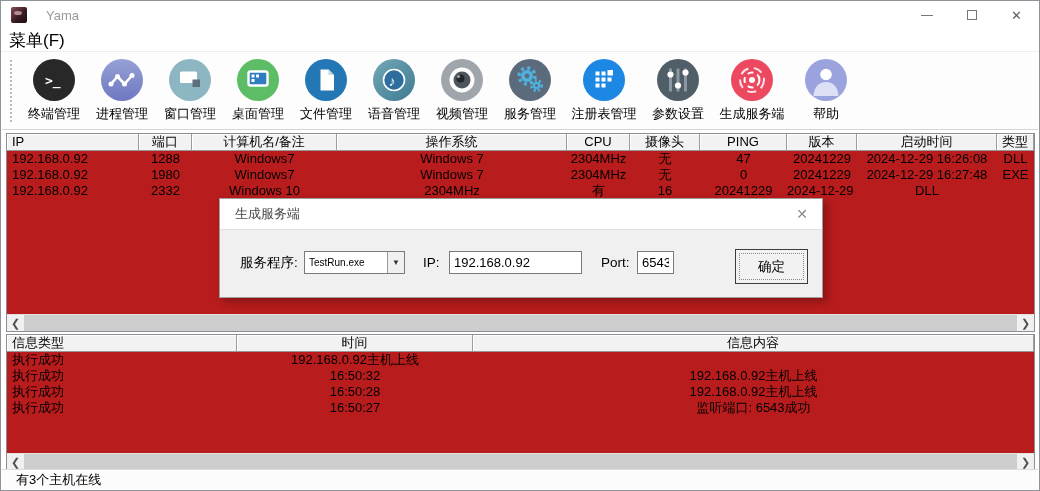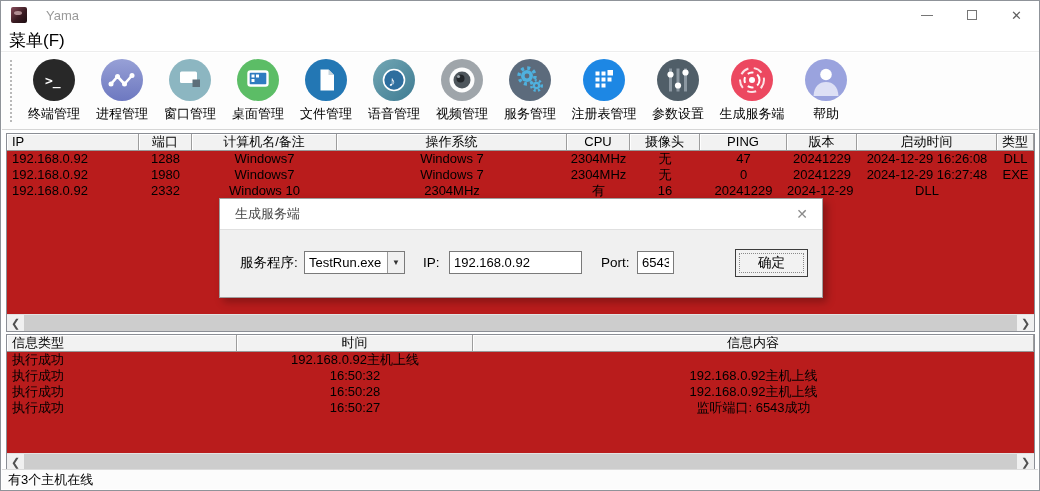--- a/index.html
+++ b/index.html
@@ -55,41 +55,41 @@
 
   
   .hscroll{ position:absolute; left:0; right:0; bottom:0; height:17px; background:#f0f0f0;
             display:flex; border-top:1px solid #e2e2e2; }
   .sb-arrow{ width:17px; height:100%; display:flex; align-items:center; justify-content:center;
              color:#505050; font-size:11px; background:#f0f0f0; }
   .sb-thumb{ flex:1; background:#cdcdcd; }
 
   
   .statusbar{ position:absolute; left:1px; right:1px; bottom:1px; height:20px; background:#fcfcfc;
-              border-top:1px solid #dcdcdc; line-height:19px; padding-left:6px; font-size:13px; }
+              border-top:1px solid #dcdcdc; line-height:19px; padding-left:14px; font-size:13px; }
 
   
   .dialog{ position:absolute; left:218px; top:197px; width:604px; height:100px; z-index:10;
            background:#f0f0f0; border:1px solid #9f9f9f; box-shadow:4px 4px 8px rgba(0,0,0,.28); }
   .dlg-title{ height:31px; background:#fff; display:flex; align-items:center;
               border-bottom:1px solid #e0e0e0; }
   .dlg-title-text{ margin-left:15px; font-size:13px; color:#444; }
   .dlg-close{ margin-left:auto; margin-right:14px; color:#8a8a8a; font-size:14px; }
   .dlg-body{ position:relative; height:68px; }
   .dlg-label{ position:absolute; font-size:13.5px; line-height:23px; top:21px; }
   .combo{ position:absolute; left:84px; top:21px; width:101px; height:23px; background:#fff;
           border:1px solid #7a7a7a; display:flex; }
-  .combo-text{ flex:1; line-height:21px; padding-left:4px; font-size:13px; overflow:hidden; white-space:nowrap; }
+  .combo-text{ flex:1; line-height:21px; padding-left:4px; font-size:10px; overflow:hidden; white-space:nowrap; }
   .combo-arrow{ width:17px; border-left:1px solid #9a9a9a; background:#f0f0f0;
           display:flex; align-items:center; justify-content:center; font-size:8px; color:#333; }
   .dlg-input{ position:absolute; top:21px; height:23px; border:1px solid #7a7a7a; background:#fff;
           font-size:13px; padding:0 4px; font-family:"Liberation Sans", sans-serif; }
   .ip-input{ left:229px; width:133px; }
   .port-input{ left:417px; width:37px; }
-  .ok-btn{ position:absolute; left:515px; top:19px; width:73px; height:28px; background:#f2f2f2;
+  .ok-btn{ position:absolute; left:515px; top:19px; width:73px; height:35px; background:#f2f2f2;
           border:1px solid #3c3c3c; font-size:13.5px; font-family:"Liberation Sans", sans-serif;
           position:absolute; }
   .ok-btn::after{ content:""; position:absolute; inset:3px; border:1px dotted #8a8a8a; }
 </style>
 </head>
 <body>
 
 <div class="window">
 
   <div class="titlebar">

